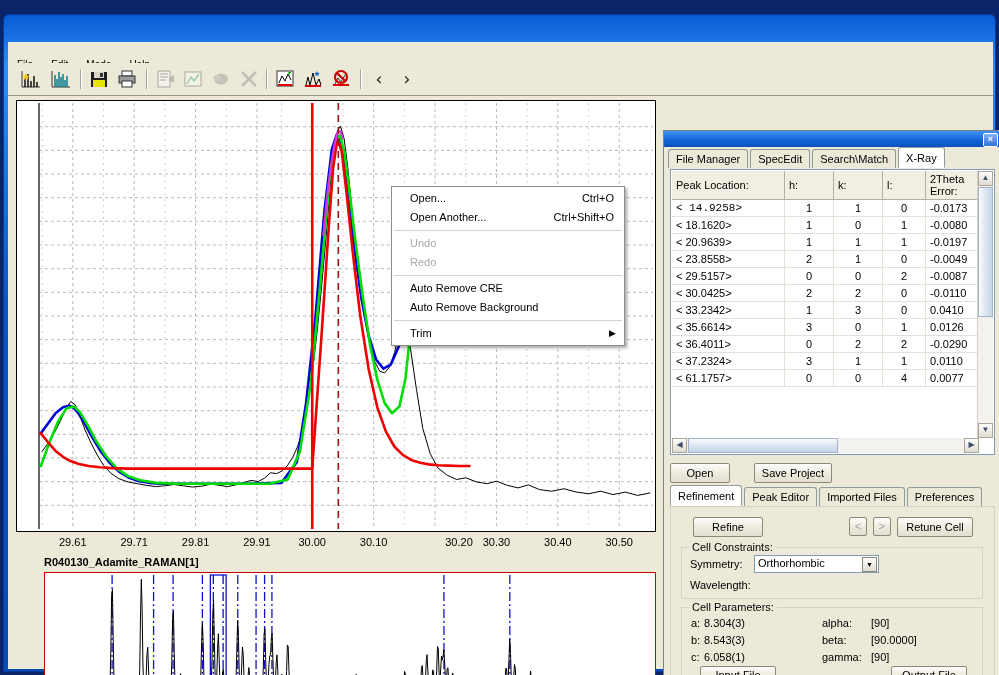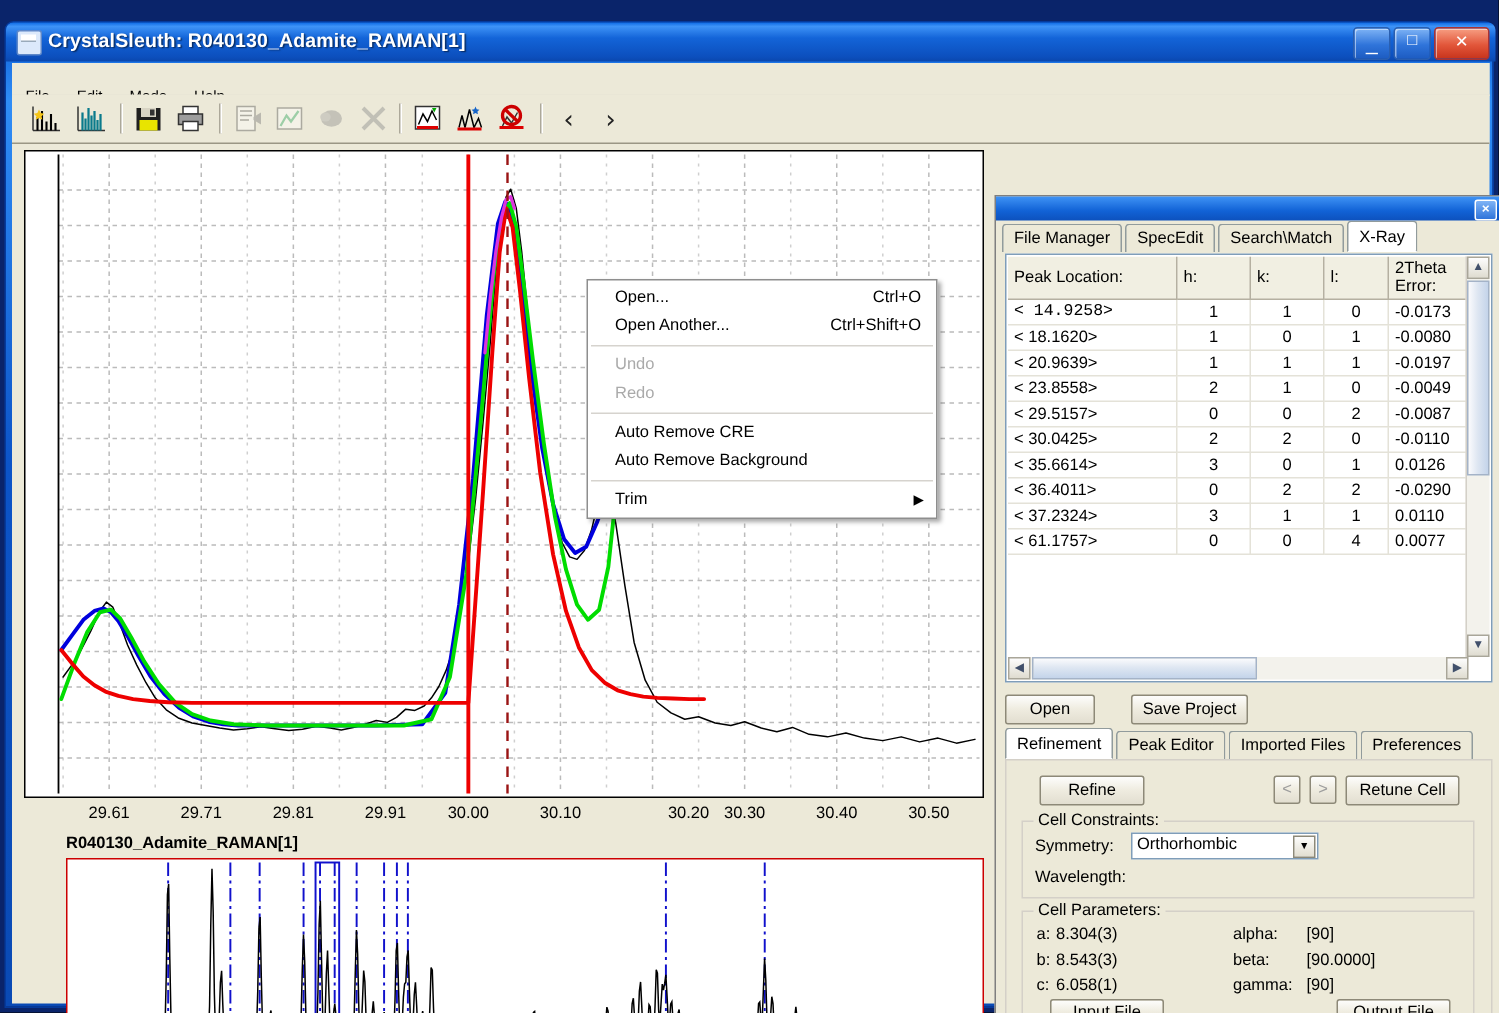--- a/index.html
+++ b/index.html
@@ -129,35 +129,20 @@
   .sel .arw{position:absolute;right:1px;top:1px;width:15px;height:15px;
       background:linear-gradient(to bottom,#fdfdfc,#e2ded0);border:1px solid #8d8978;
       box-sizing:border-box;text-align:center;font-size:7px;line-height:13px;}
 </style>
 </head>
 <body>
 
 <div class="app">
 <div class="winframe">
 
-  <div class="titlebar">
-    <div class="tb-icon"></div>
-    <div class="title-text">CrystalSleuth: R040130_Adamite_RAMAN[1]</div>
-    <div class="wbtns">
-      <div class="wbtn min">
-            <span class="g">_</span>
-          </div>
-      <div class="wbtn">
-            <span class="g">□</span>
-          </div>
-      <div class="wbtn close">
-            <span class="g">✕</span>
-          </div>
-    </div>
-  </div>
 
   <div class="client">
 
     <div class="menubar">
       <div class="menu-item">File</div>
       <div class="menu-item">Edit</div>
       <div class="menu-item">Mode</div>
       <div class="menu-item">Help</div>
     </div>
 
@@ -392,20 +377,27 @@
                     <td>-0.0087</td>
                   </tr>
                   <tr>
                     <td style="width: 104px;">&lt; 30.0425&gt;</td>
                     <td style="width: 40px; text-align: center;">2</td>
                     <td style="width: 40px; text-align: center;">2</td>
                     <td style="width: 34px; text-align: center;">0</td>
                     <td>-0.0110</td>
                   </tr>
                   <tr>
+                    <td style="width: 104px;">&lt; 33.2342&gt;</td>
+                    <td style="width: 40px; text-align: center;">1</td>
+                    <td style="width: 40px; text-align: center;">3</td>
+                    <td style="width: 34px; text-align: center;">0</td>
+                    <td>0.0410</td>
+                  </tr>
+                  <tr>
                     <td style="width: 104px;">&lt; 35.6614&gt;</td>
                     <td style="width: 40px; text-align: center;">3</td>
                     <td style="width: 40px; text-align: center;">0</td>
                     <td style="width: 34px; text-align: center;">1</td>
                     <td>0.0126</td>
                   </tr>
                   <tr>
                     <td style="width: 104px;">&lt; 36.4011&gt;</td>
                     <td style="width: 40px; text-align: center;">0</td>
                     <td style="width: 40px; text-align: center;">2</td>

